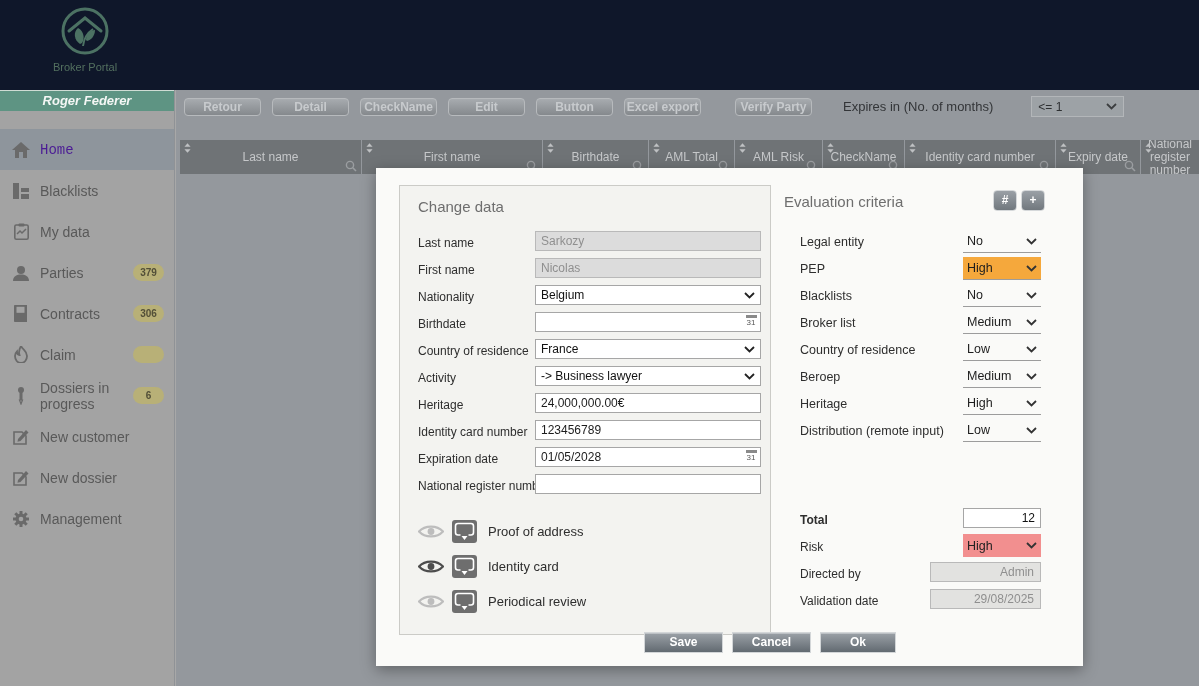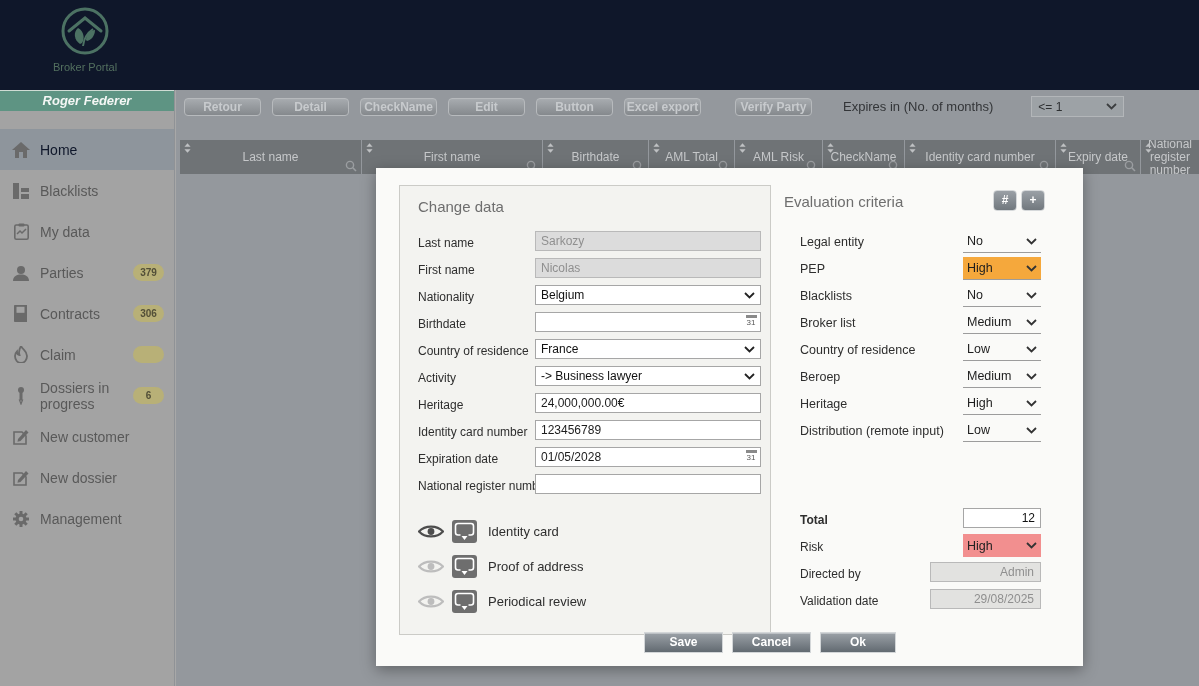--- a/index.html
+++ b/index.html
@@ -10,21 +10,21 @@
   .topbar { position:absolute; left:0; top:0; width:1199px; height:90px; background:#0f172a; }
   .logo-wrap { position:absolute; left:42px; top:4px; width:86px; text-align:center; }
   .logo-svg { display:block; margin:0 auto; }
   .logo-text { font-size:11px; color:#53705f; margin-top:1px; }
 
   
   .sidebar { position:absolute; left:0; top:90px; width:175px; height:596px; background:#a3a3a3; border-right:1px solid #8f9296; }
   .userbar { height:21px; background:#5e9483; border-top:1px solid #cfdcd4; color:#f4f7f5; font-size:13px; font-weight:bold; font-style:italic; text-align:center; line-height:20px; }
   .nav { margin-top:18px; }
   .nav-item { height:41px; display:flex; align-items:center; padding:0 10px 0 11px; color:#595959; font-size:14px; cursor:pointer; }
-  .nav-item.active { background:#8e959c; color:#0f172a; }
+  .nav-item.active { background:#8e959c; color:#4c1d95;font-family:Liberation Mono, monospace; }
   .nav-icon { width:20px; height:18px; margin-right:9px; flex:0 0 20px; display:flex; align-items:center; justify-content:center; }
   .nav-icon svg { fill:#6a6a6a; }
   .badge { margin-left:auto; min-width:31px; height:17px; background:#b8b077; border-radius:9px; color:#524f38; font-size:10px; font-weight:bold; display:flex; align-items:center; justify-content:center; padding:0 6px; }
 
   
   .main { position:absolute; left:176px; top:90px; width:1023px; height:596px; background:#94989d; }
   .toolbar { position:absolute; left:8px; top:6px; right:0; height:21px; display:flex; align-items:center; }
   .tb-btn { width:77px; height:18px; margin-right:11px; background:linear-gradient(#a7abaf,#85898d); border:1px solid #b7babd; border-radius:4px; color:#c7cacd; font-size:12px; font-weight:bold; text-align:center; line-height:16px; cursor:pointer; flex:0 0 auto; }
   .expires-label { margin-left:20px; color:#333538; font-size:13px; white-space:nowrap; }
   .expires-select { margin-left:38px; width:93px; height:21px; background:#9da2a6; border:1px solid #b3b6b9; display:flex; align-items:center; padding:0 6px; font-size:12px; color:#2e3032; cursor:pointer; }
@@ -429,44 +429,44 @@
         <label>National register number</label>
         <div class="field"><input class="inp" value="" style=""></div>
       </div>
 
     </div>
 
     <div class="docs">
 
       <div class="doc-row">
         <svg class="eye" width="26" height="15" viewBox="0 0 26 15">
-          <path d="M1 7.5 C7 1 19 1 25 7.5 C19 14 7 14 1 7.5 Z" fill="none" stroke="#4d4d4d" stroke-width="2.2"></path>
-          <circle cx="13" cy="7.5" r="3.4" fill="#4d4d4d"></circle>
+          <path d="M1 7.5 C7 1 19 1 25 7.5 C19 14 7 14 1 7.5 Z" fill="none" stroke="#bdbdbd" stroke-width="2.2"></path>
+          <circle cx="13" cy="7.5" r="3.4" fill="#bdbdbd"></circle>
         </svg>
         <svg class="doc-ic" width="25" height="23" viewBox="0 0 25 23">
           <rect x="0" y="0" width="25" height="23" rx="3" fill="#6e6e6e"></rect>
           <rect x="3.5" y="3.5" width="18" height="11.5" rx="2.5" fill="none" stroke="#fff" stroke-width="1.6"></rect>
           <rect x="8.5" y="13.5" width="8" height="6.5" fill="#6e6e6e"></rect>
           <path d="M12.5 20 L9.5 16 h6 Z" fill="#fff"></path>
         </svg>
-        <span class="doc-label">Identity card</span>
+        <span class="doc-label">Proof of address</span>
       </div>
 
       <div class="doc-row">
         <svg class="eye" width="26" height="15" viewBox="0 0 26 15">
-          <path d="M1 7.5 C7 1 19 1 25 7.5 C19 14 7 14 1 7.5 Z" fill="none" stroke="#bdbdbd" stroke-width="2.2"></path>
-          <circle cx="13" cy="7.5" r="3.4" fill="#bdbdbd"></circle>
+          <path d="M1 7.5 C7 1 19 1 25 7.5 C19 14 7 14 1 7.5 Z" fill="none" stroke="#4d4d4d" stroke-width="2.2"></path>
+          <circle cx="13" cy="7.5" r="3.4" fill="#4d4d4d"></circle>
         </svg>
         <svg class="doc-ic" width="25" height="23" viewBox="0 0 25 23">
           <rect x="0" y="0" width="25" height="23" rx="3" fill="#6e6e6e"></rect>
           <rect x="3.5" y="3.5" width="18" height="11.5" rx="2.5" fill="none" stroke="#fff" stroke-width="1.6"></rect>
           <rect x="8.5" y="13.5" width="8" height="6.5" fill="#6e6e6e"></rect>
           <path d="M12.5 20 L9.5 16 h6 Z" fill="#fff"></path>
         </svg>
-        <span class="doc-label">Proof of address</span>
+        <span class="doc-label">Identity card</span>
       </div>
 
       <div class="doc-row">
         <svg class="eye" width="26" height="15" viewBox="0 0 26 15">
           <path d="M1 7.5 C7 1 19 1 25 7.5 C19 14 7 14 1 7.5 Z" fill="none" stroke="#bdbdbd" stroke-width="2.2"></path>
           <circle cx="13" cy="7.5" r="3.4" fill="#bdbdbd"></circle>
         </svg>
         <svg class="doc-ic" width="25" height="23" viewBox="0 0 25 23">
           <rect x="0" y="0" width="25" height="23" rx="3" fill="#6e6e6e"></rect>
           <rect x="3.5" y="3.5" width="18" height="11.5" rx="2.5" fill="none" stroke="#fff" stroke-width="1.6"></rect>

